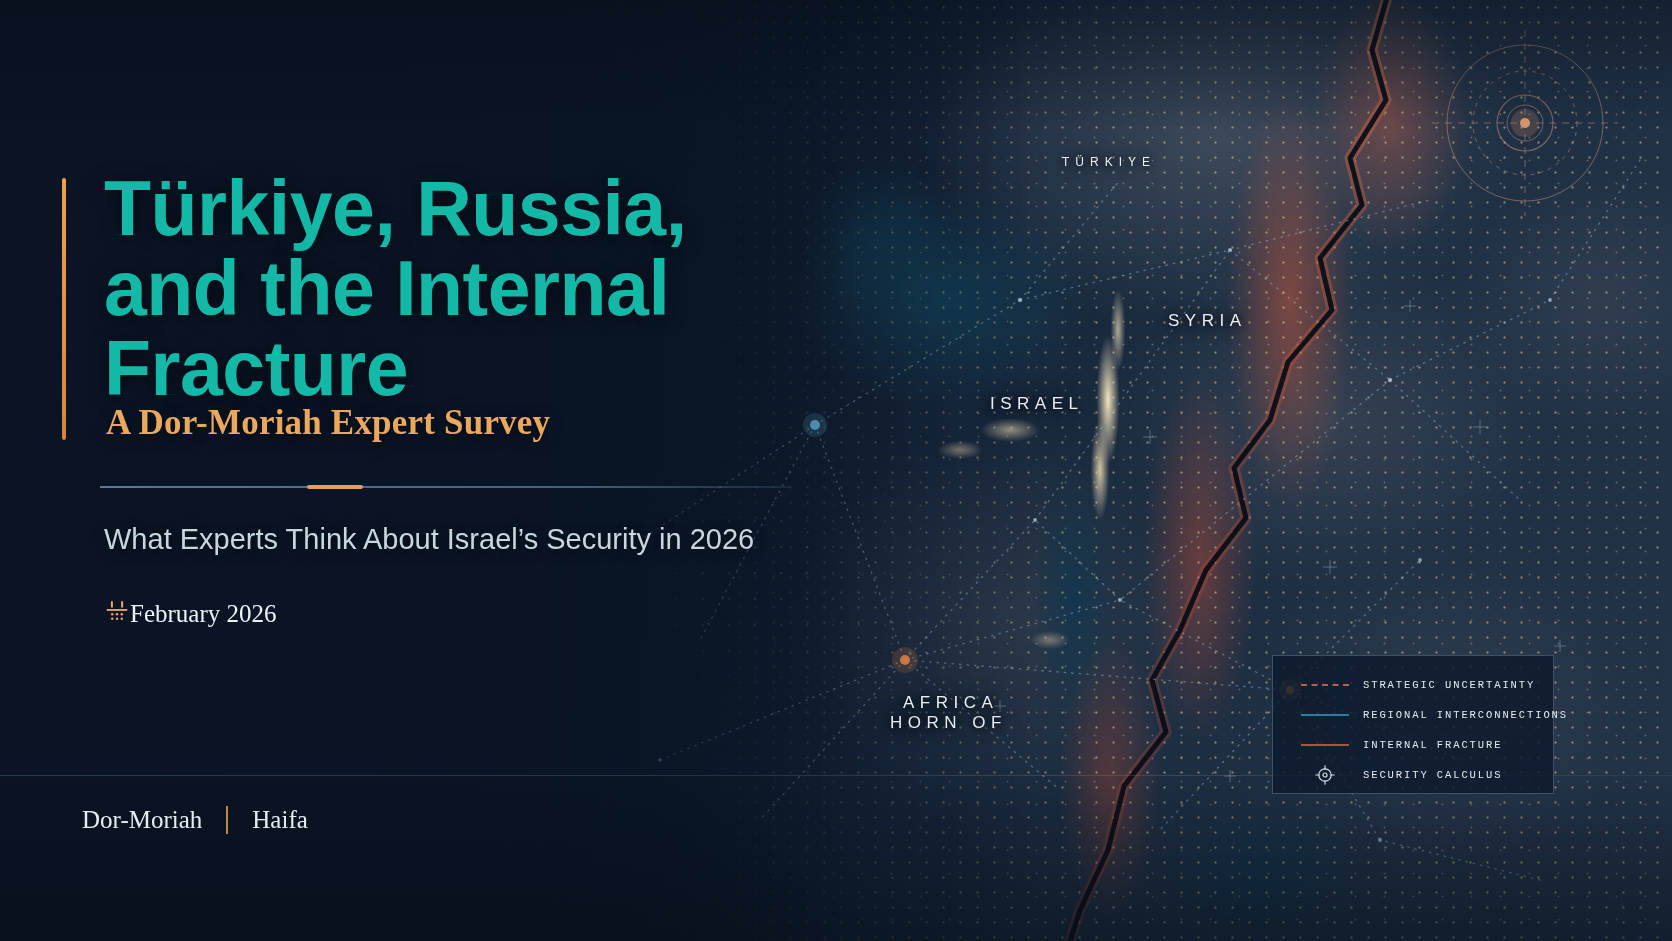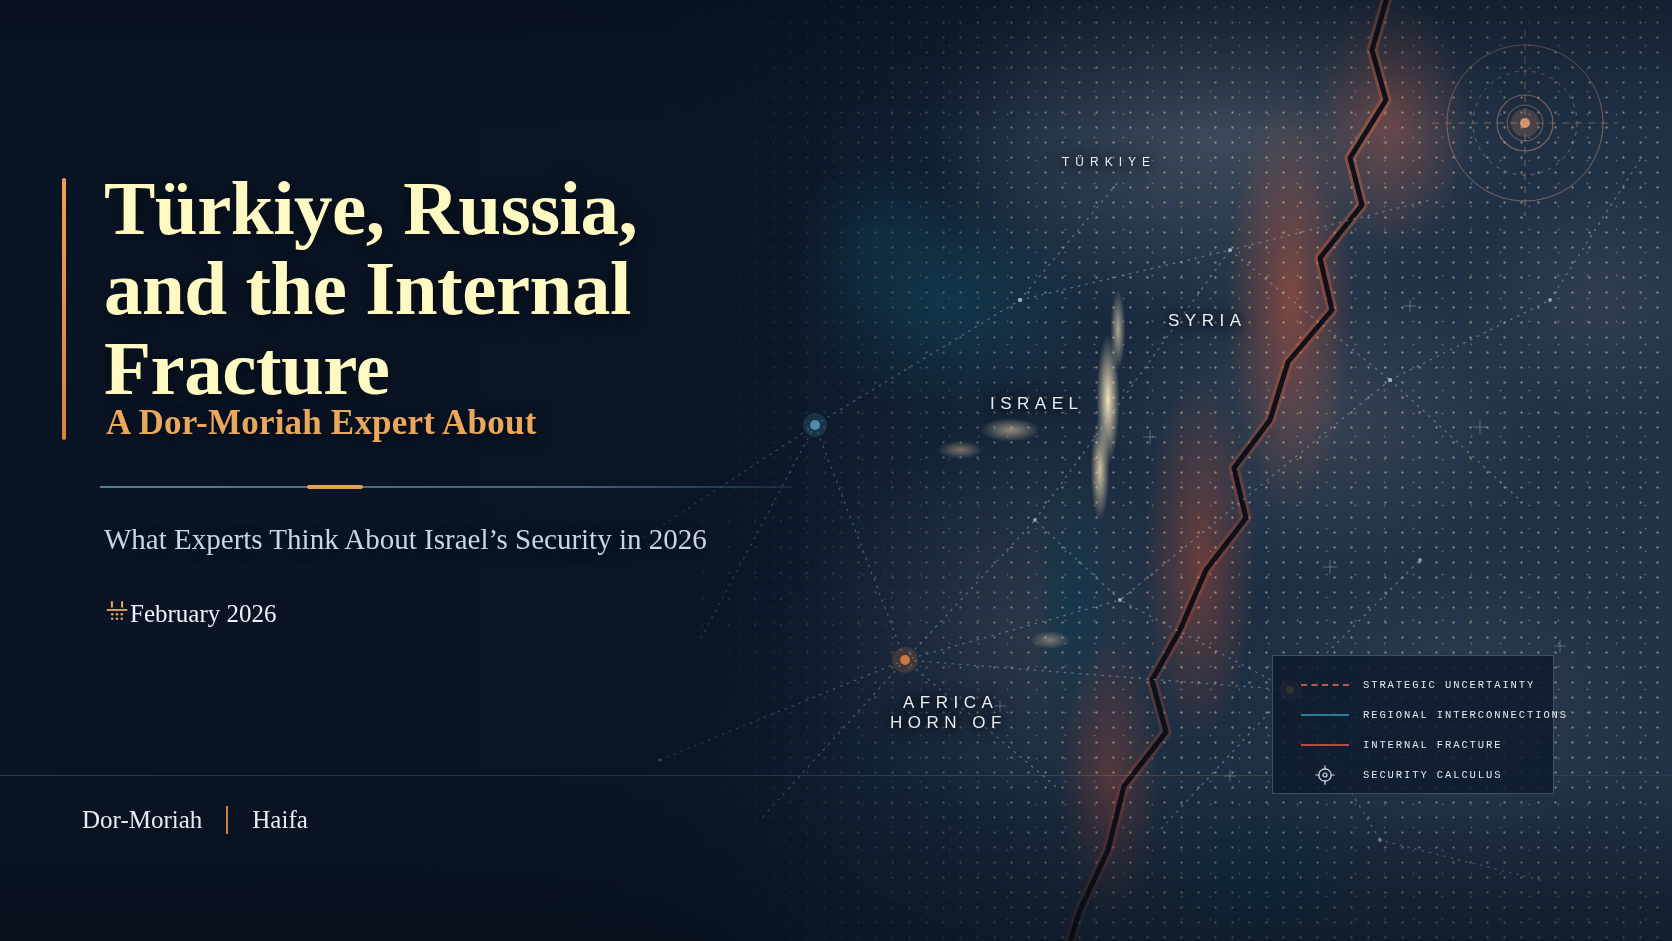--- a/index.html
+++ b/index.html
@@ -107,23 +107,23 @@
   .content { position:absolute; left:0; top:0; width:860px; height:941px; z-index:5; }
 
   .accent-bar {
     position:absolute; left:62px; top:178px; width:4px; height:262px;
     background:linear-gradient(to bottom, #f0a04b, #d9843a);
     border-radius:2px;
   }
 
   .title {
     position:absolute; left:104px; top:168px; width:730px;
-    font-family:Liberation Serif, serif;
+    font-family:Liberation Sans, sans-serif;
     font-size:77px; line-height:1.04; font-weight:700;
-    color:#fef9c3; letter-spacing:-0.5px;
+    color:#14b8a6; letter-spacing:-0.5px;
     text-shadow:0 2px 18px rgba(0,0,0,.55);
   }
   .title .l2 { display:block; }
 
   .subtitle {
     position:absolute; left:106px; top:403px;
     font-family:"Liberation Serif", serif;
     font-size:35px; font-weight:700; color:#eaa košili;
     color:#eaa85c; letter-spacing:.2px;
     text-shadow:0 2px 14px rgba(0,0,0,.5);
@@ -134,21 +134,21 @@
     position:absolute; left:0; top:0; width:690px; height:1.5px;
     background:linear-gradient(to right, rgba(110,160,190,.75), rgba(110,160,190,.55) 70%, rgba(110,160,190,.12));
   }
   .divider .tick {
     position:absolute; left:207px; top:-1px; width:56px; height:4px;
     background:#e99f4c; border-radius:2px;
   }
 
   .tagline {
     position:absolute; left:104px; top:523px;
-    font-family:Liberation Serif, serif;
+    font-family:Liberation Sans, sans-serif;
     font-size:29px; color:#c7d7e2; font-weight:400;
     text-shadow:0 2px 12px rgba(0,0,0,.5);
   }
 
   .date-row { position:absolute; left:104px; top:600px; display:flex; align-items:flex-start; }
   .cal-icon { width:26px; height:26px; display:block; }
   .date-text { font-family:"Liberation Serif", serif; font-size:25px; color:#eef3f8; }
 
   
   .footer-rule {
@@ -281,21 +281,21 @@
   <div class="map-label sm two-line" style="left:903px; top:692px;">AFRICA</div>
 
   <div class="content">
     <div class="accent-bar"></div>
 
     <h1 class="title">
       <span class="l1">Türkiye, Russia,</span>
       <span class="l2">and the Internal Fracture</span>
     </h1>
 
-    <div class="subtitle">A Dor-Moriah Expert About</div>
+    <div class="subtitle">A Dor-Moriah Expert Survey</div>
 
     <div class="divider">
       <div class="line"></div>
       <div class="tick"></div>
     </div>
 
     <div class="tagline">What Experts Think About Israel’s Security in 2026</div>
 
     <div class="date-row">
       <svg class="cal-icon" viewBox="0 0 24 24">

